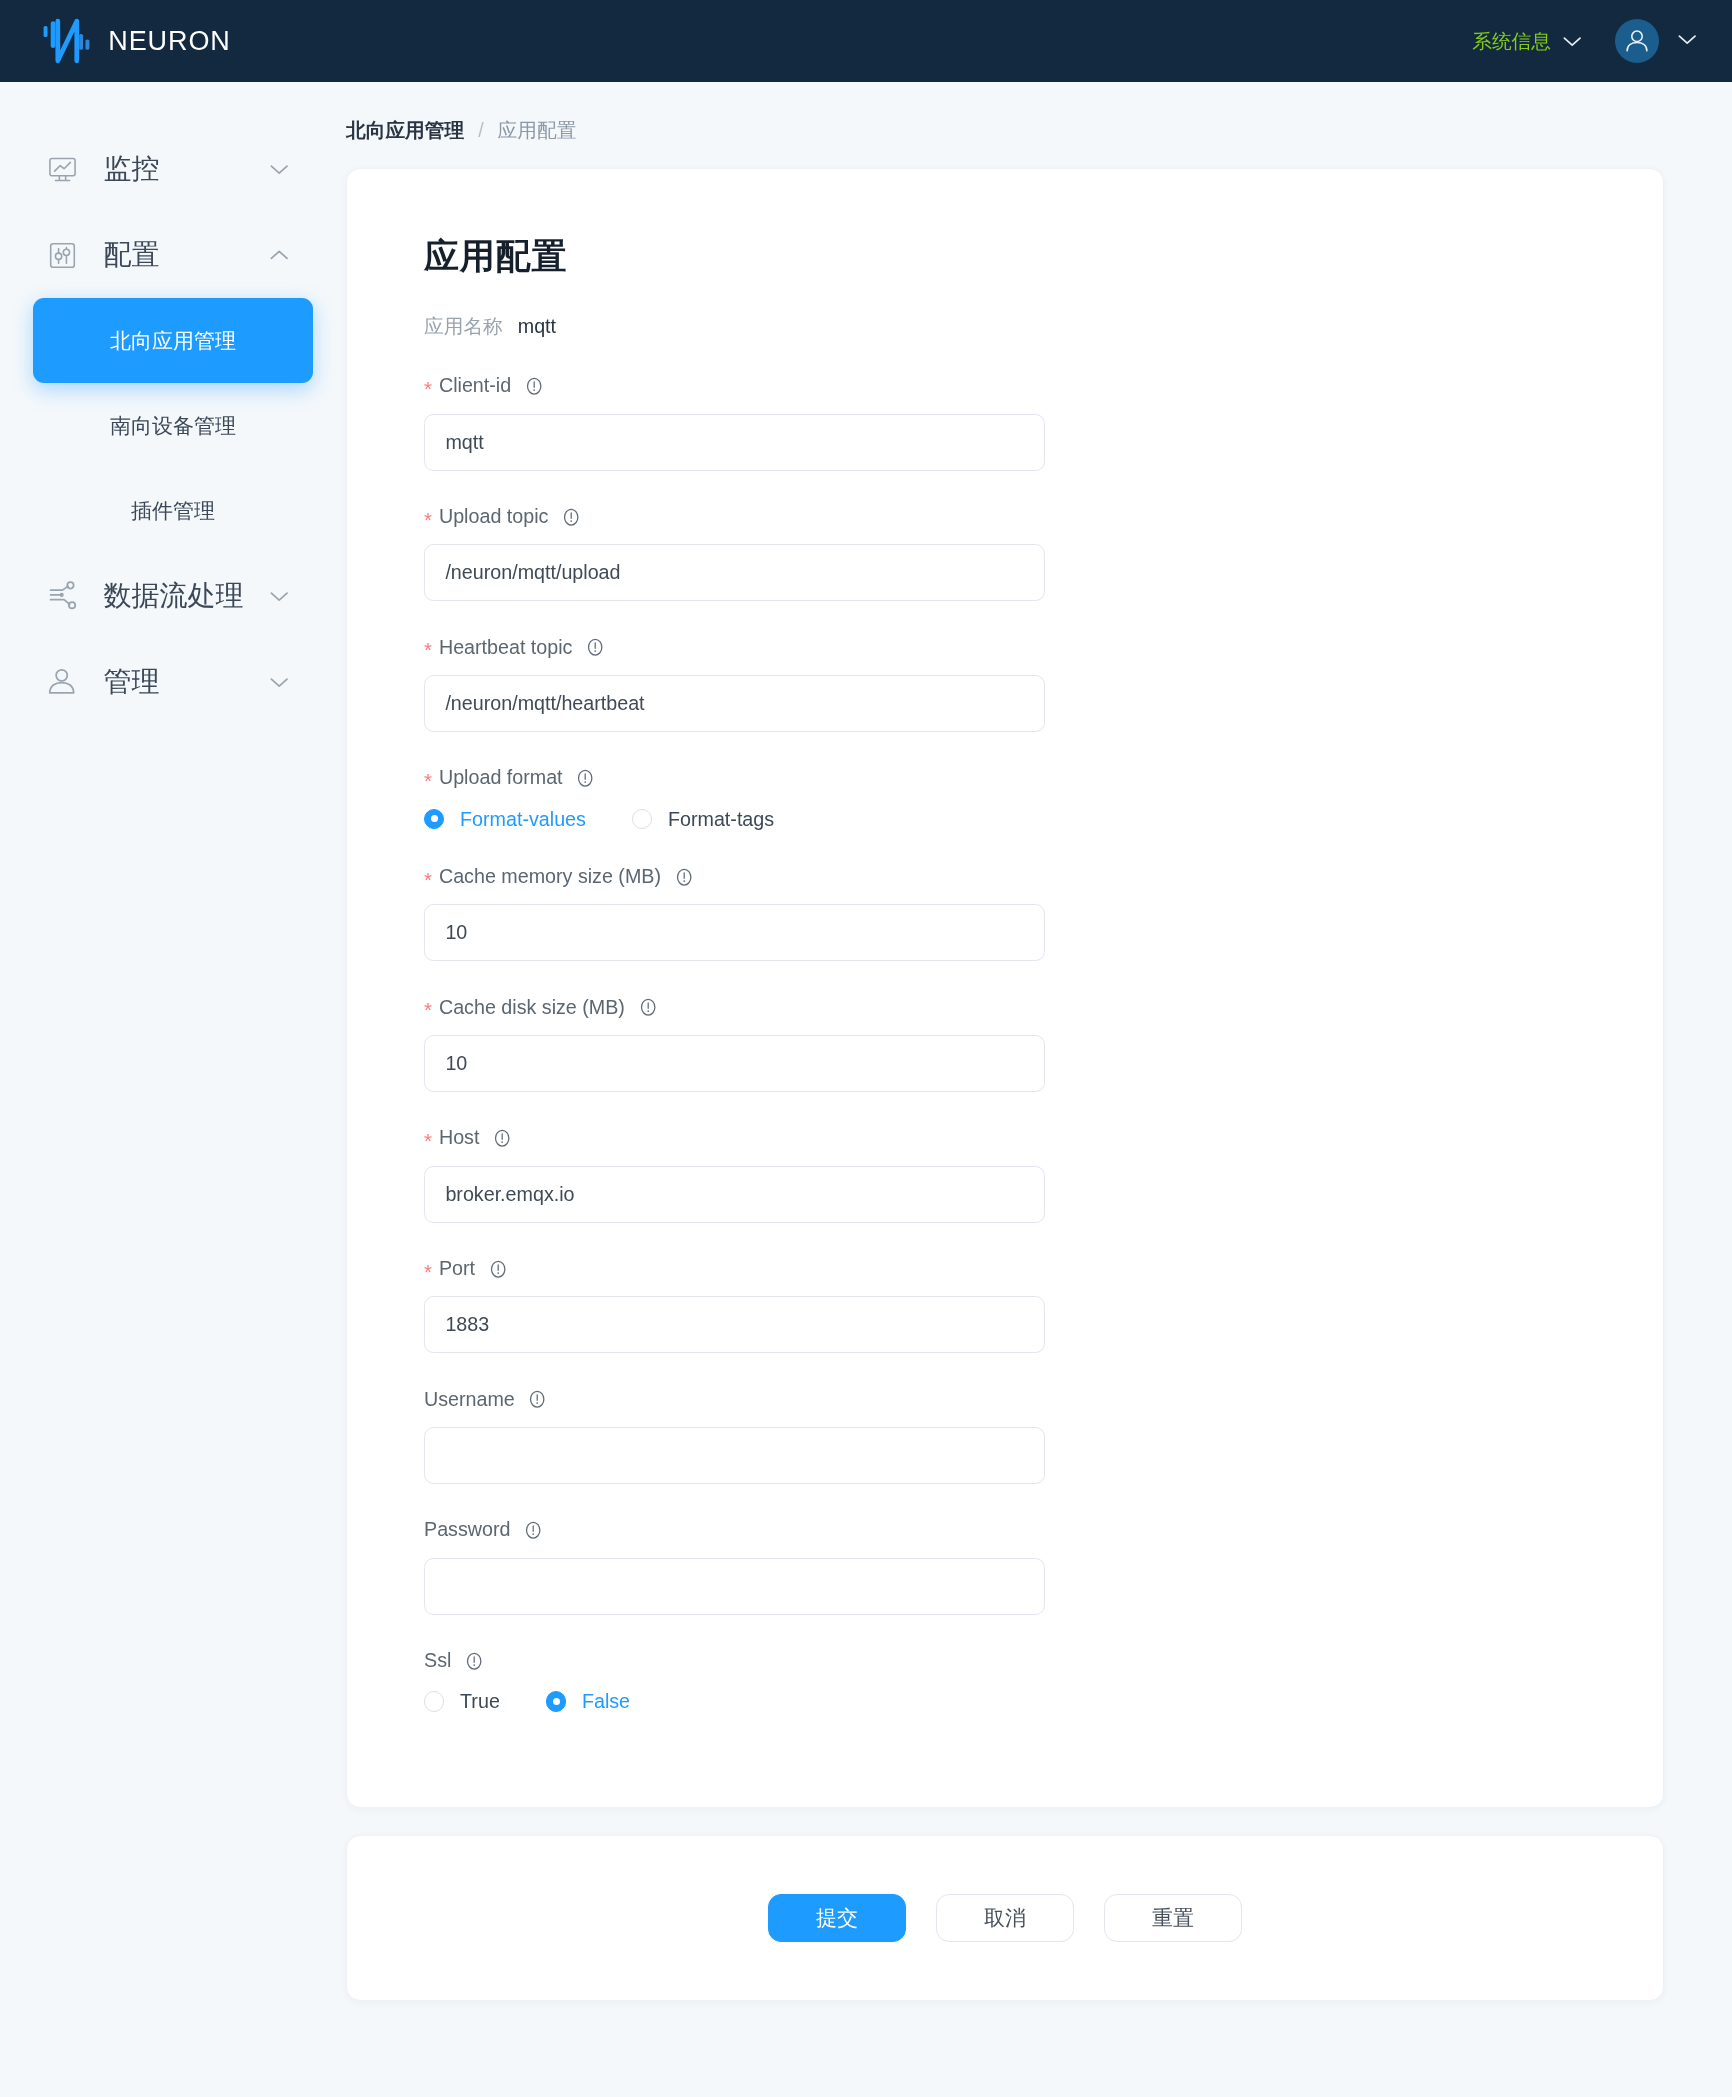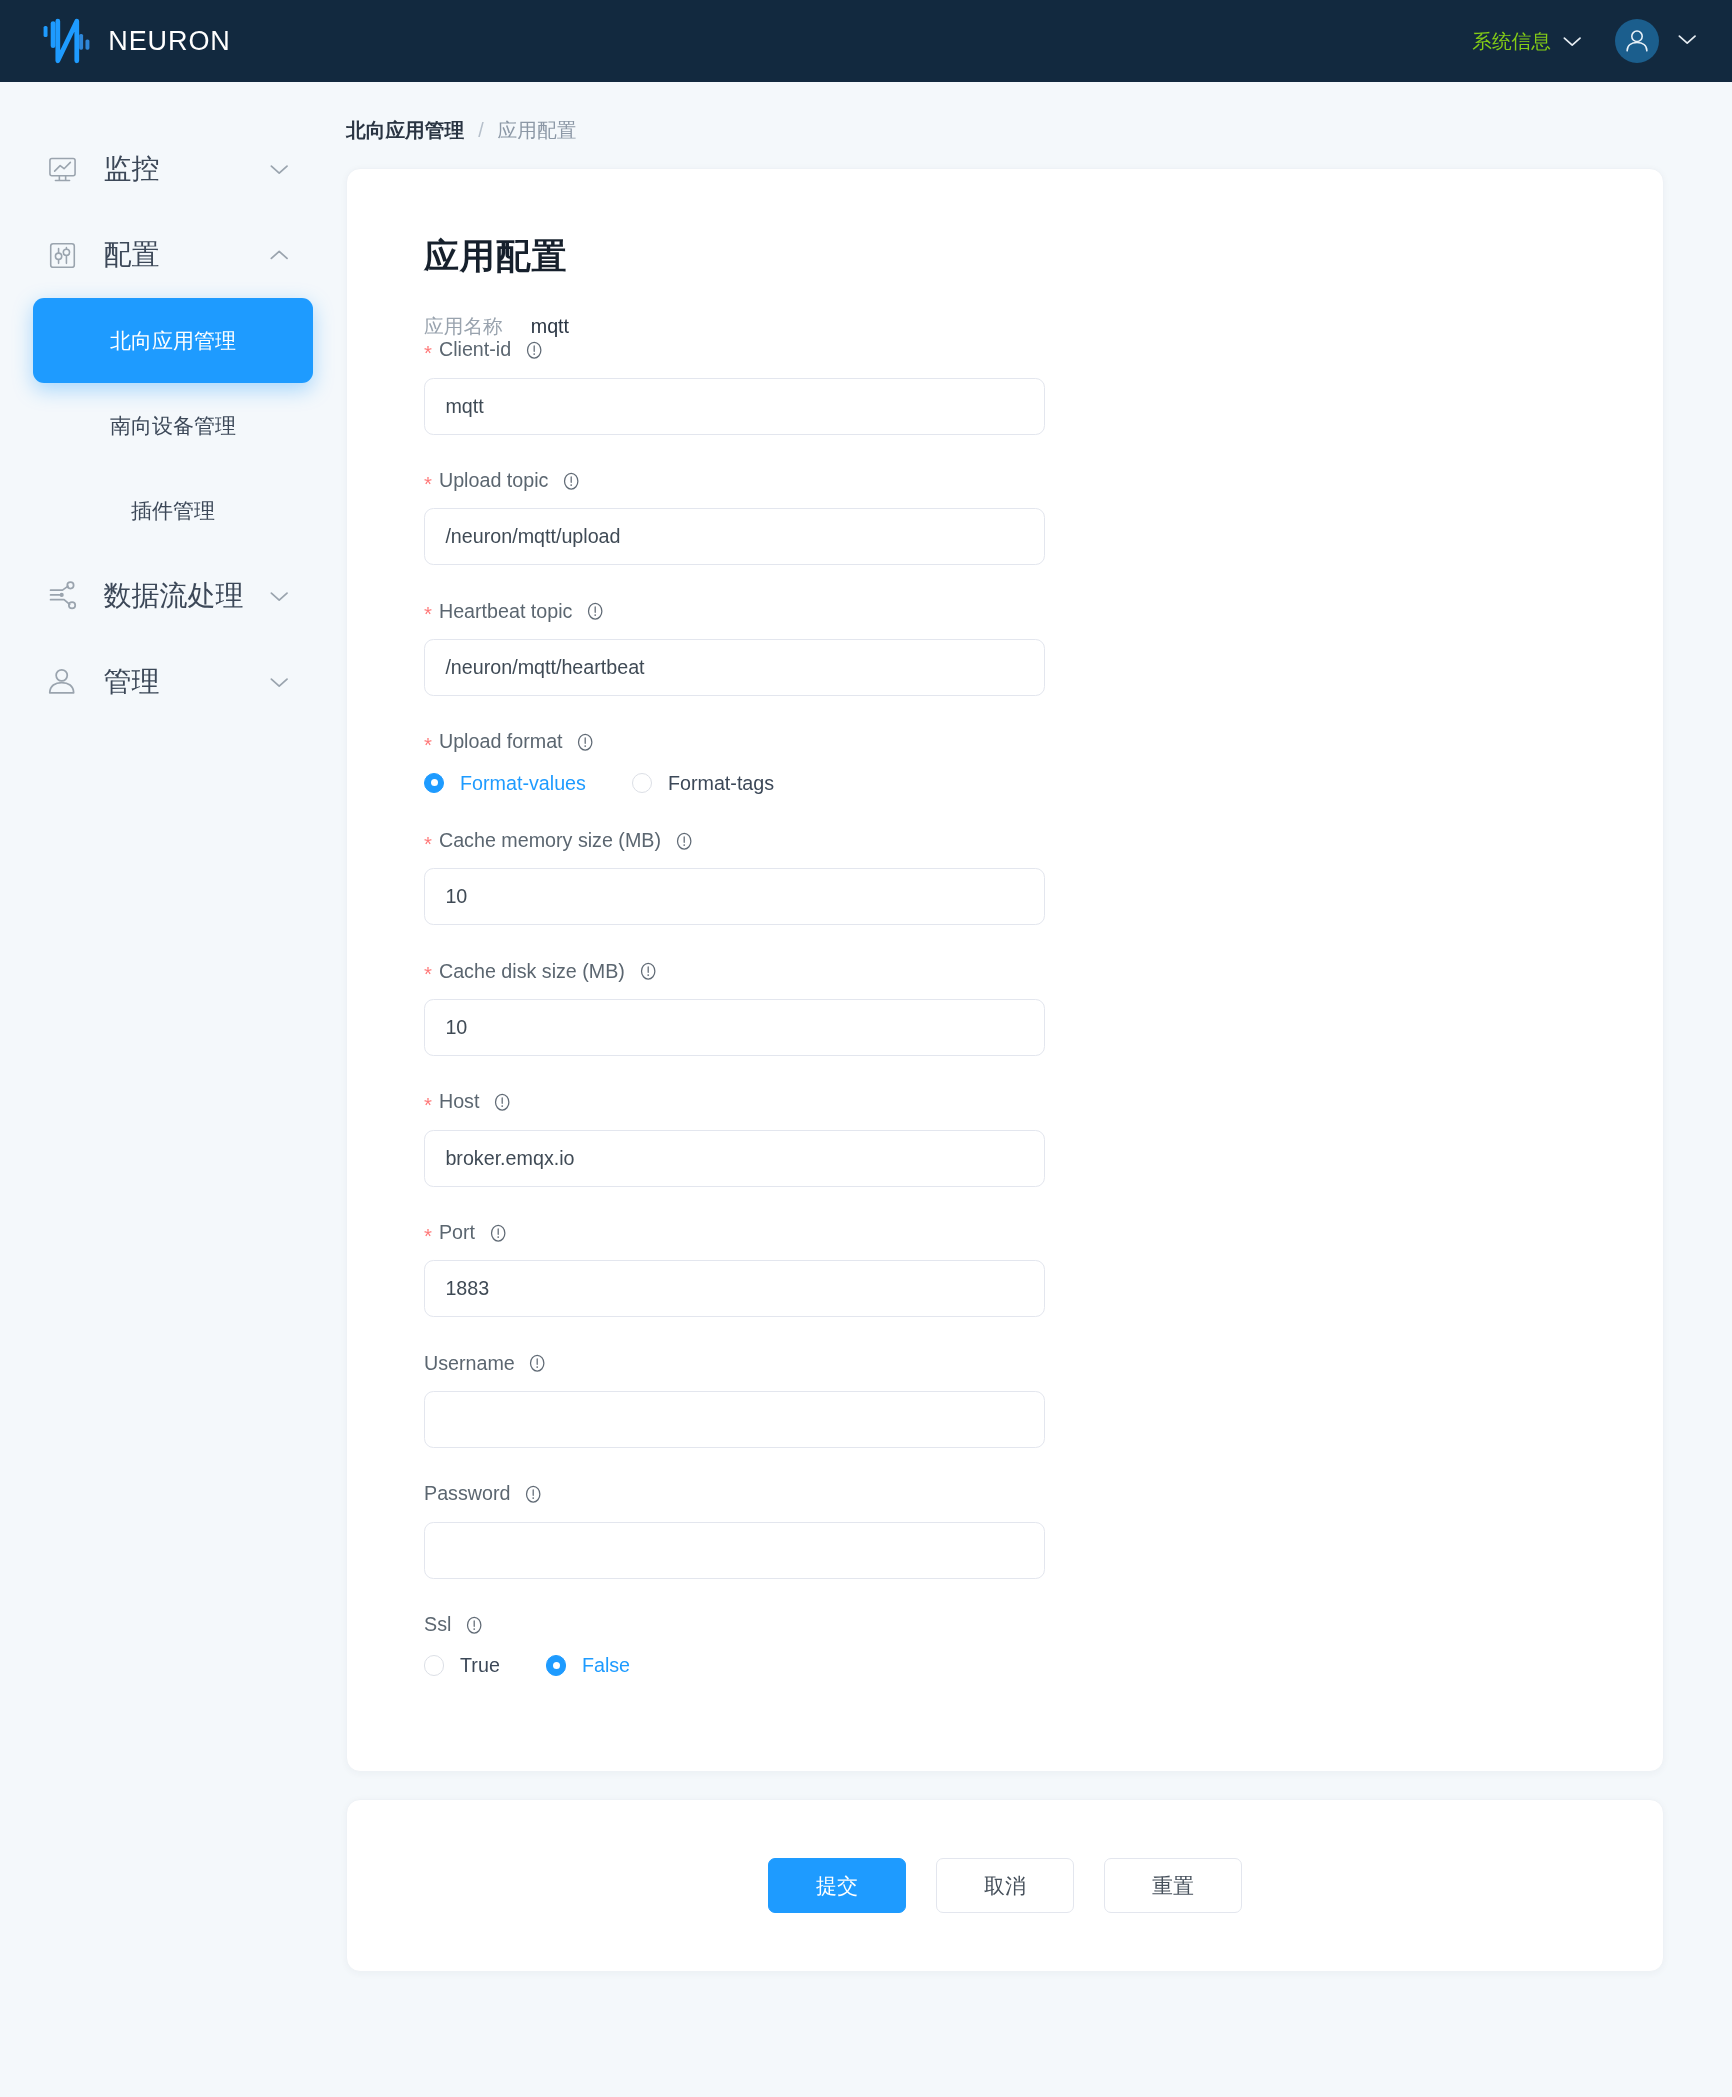--- a/index.html
+++ b/index.html
@@ -130,21 +130,22 @@
     font-size: 35px;
     font-weight: 700;
     color: #16202c;
     letter-spacing: 0.8px;
     margin: 20.4px 0 33px 30px;
   }
 
   .form { padding-left: 30px; }
 
   .appname-row {
-    display: flex; align-items: baseline; gap: 28px;
+    display: flex; align-items: baseline; gap: 15px;
+    margin-bottom: 36px;
   }
   .appname-label { font-size: 19.7px; color: #99a3ae; }
   .appname-value { font-size: 19.7px; color: #2a3543; }
 
   .field { margin-bottom: 36px; }
   .field-label {
     display: flex; align-items: center;
     font-size: 19.7px;
     color: #5b6670;
     margin-bottom: 17.3px;
@@ -199,22 +200,22 @@
     content: "";
     width: 7px; height: 7px; border-radius: 50%;
     background: #ffffff;
   }
   .radio-label { color: #3c4858; }
   .radio-opt.sel .radio-label { color: #1e9bff; }
 
   
   .btn {
     min-width: 138px;
-    height: 55px;
-    border-radius: 7px;
+    height: 48px;
+    border-radius: 13px;
     font-size: 21px;
     font-family: "Liberation Sans", sans-serif;
     cursor: pointer;
     border: 0.8px solid #e3e6ee;
     background: #ffffff;
     color: #46505b;
     display: inline-flex; align-items: center; justify-content: center;
     padding: 0 27px;
   }
   .btn.primary {

